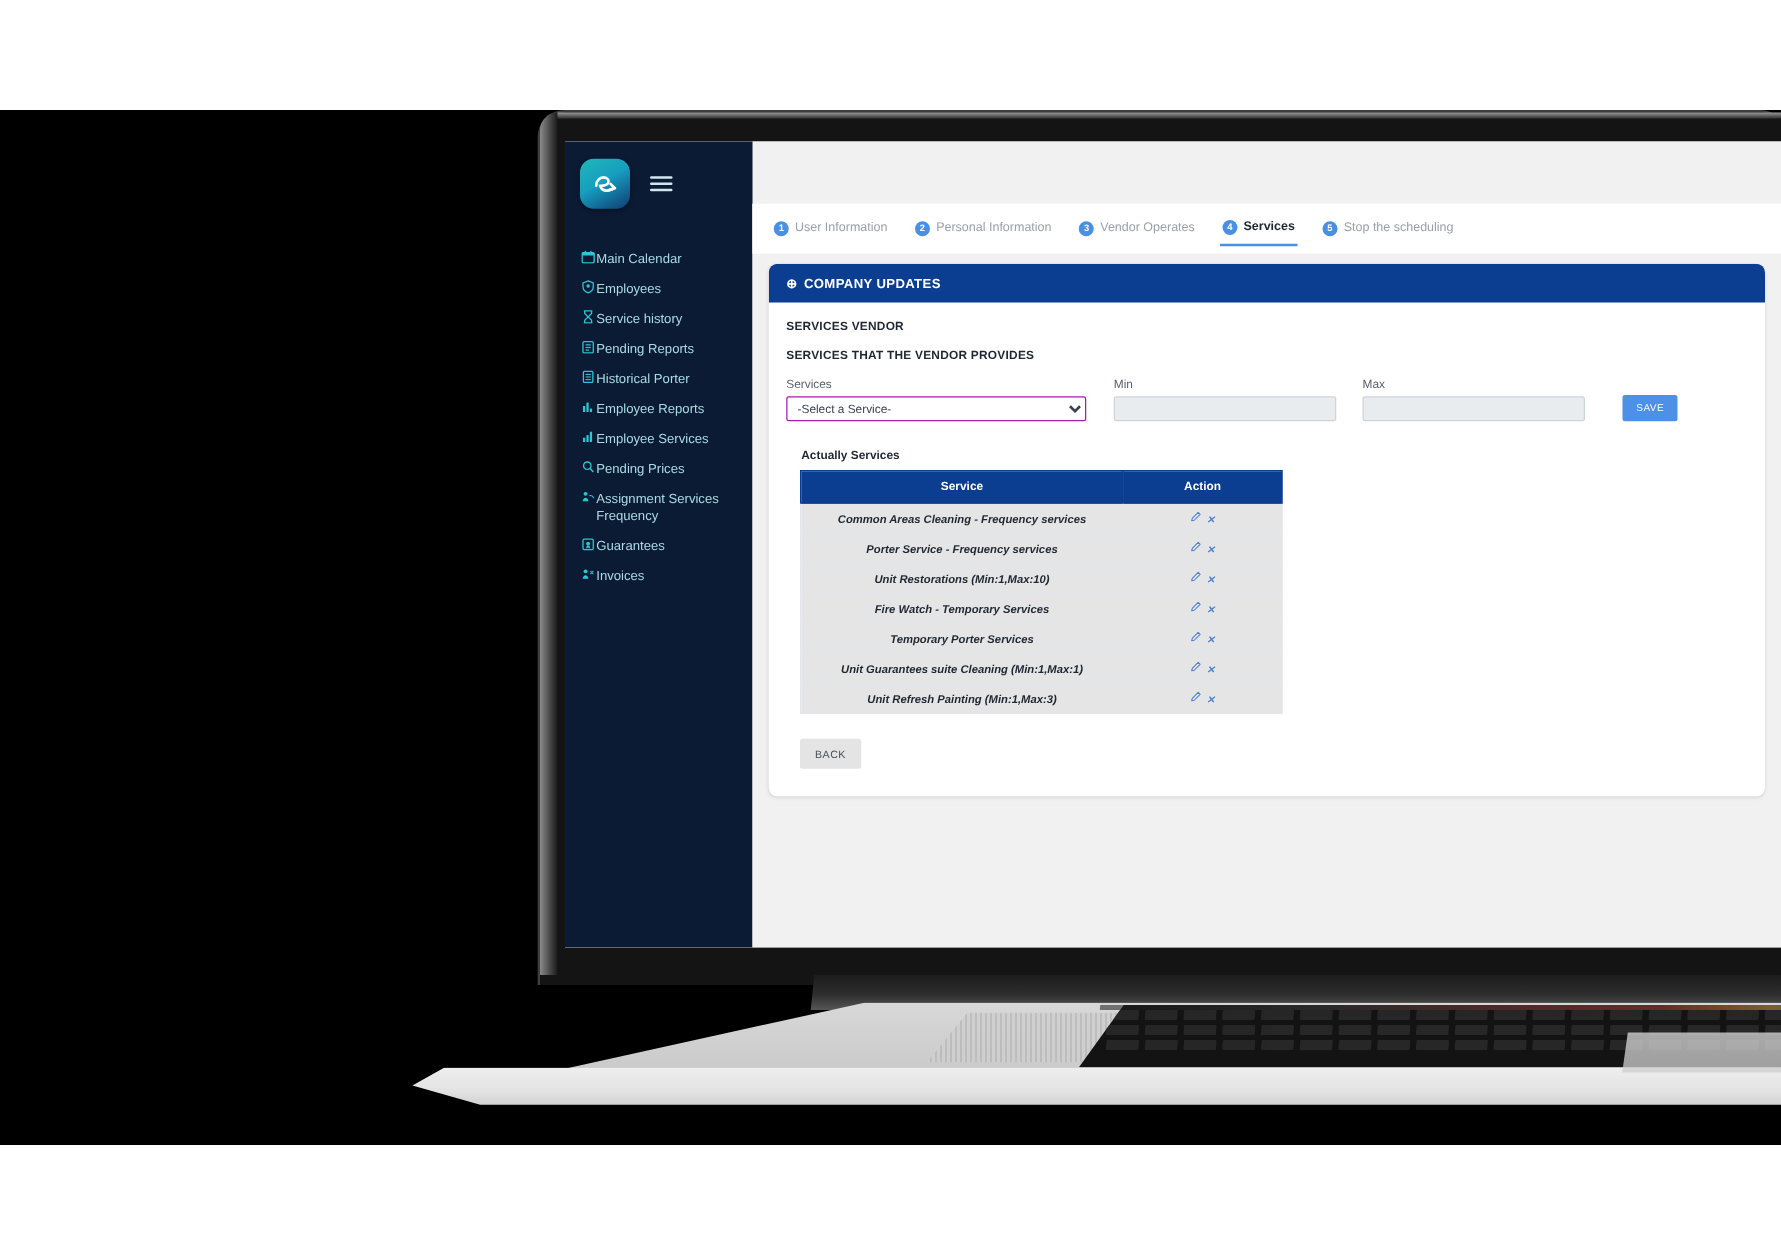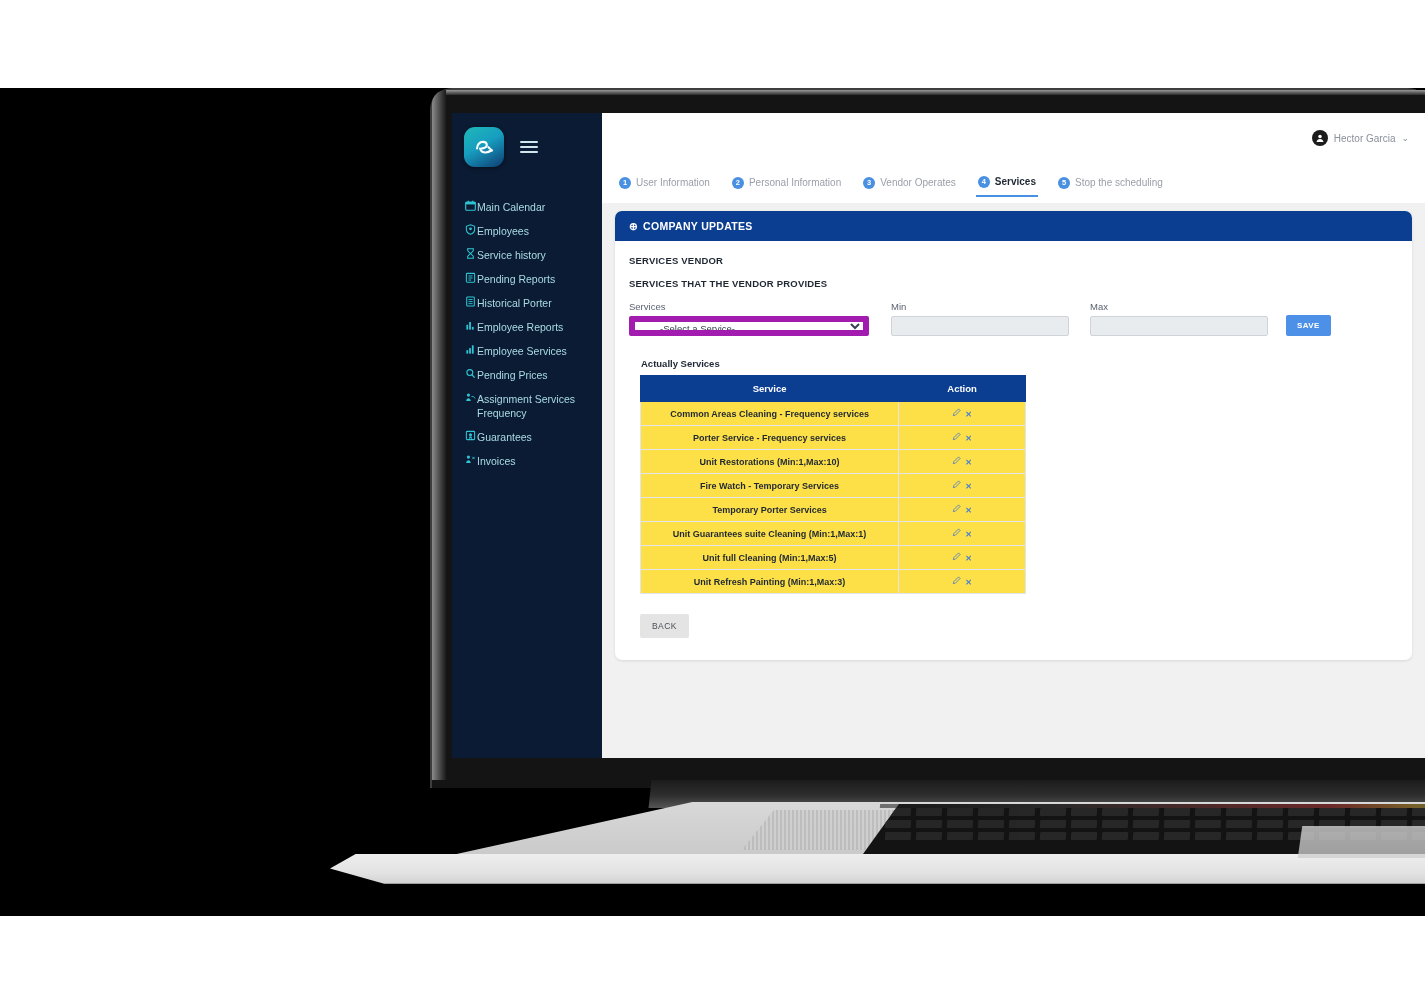--- a/index.html
+++ b/index.html
@@ -123,47 +123,47 @@
 
   .form-row { display: flex; align-items: flex-end; gap: 0; }
   .field { display: flex; flex-direction: column; }
   .field label { font-size: 9.5px; color: #5a6270; margin-bottom: 4px; }
   .f-services { width: 240px; }
   .f-min { width: 178px; margin-left: 22px; }
   .f-max { width: 178px; margin-left: 21px; }
 
   select.ctl {
     width: 100%; height: 20px; font-size: 9.5px; color: #3a4150;
-    border: 6px solid #a21caf; border-radius: 2px; background: #fff;
-    padding: 0 21px; font-family: "Liberation Sans", sans-serif;
+    border: 1px solid #a21caf; border-radius: 2px; background: #fff;
+    padding: 0 4px; font-family: "Liberation Sans", sans-serif;
   }
   input.ctl {
     width: 100%; height: 20px; font-size: 9.5px; color: #3a4150;
     border: 1px solid #cfd4da; border-radius: 2px; background: #e9ecef;
     padding: 0 4px; font-family: "Liberation Sans", sans-serif;
   }
   .save-btn {
-    margin-left: 18px; background: #4d90e8; color: #fff; border: none;
-    font-size: 8px; font-weight: bold; letter-spacing: .4px;
+    margin-left: 30px; background: #4d90e8; color: #fff; border: none;
+    font-size: 8px; font-weight: normal; letter-spacing: .4px;
     padding: 6px 11px; border-radius: 2px; cursor: pointer;
     font-family: "Liberation Sans", sans-serif;
   }
 
   .tbl-title { font-size: 9.5px; font-weight: bold; color: #1f2733; margin: 22px 0 6px 12px; }
 
   table.svc { border-collapse: collapse; width: 386px; margin-left: 11px; }
   table.svc th {
     background: #0b3d91; color: #fff; font-size: 9.5px; font-weight: bold;
     padding: 7px 4px; border: 1px solid #0b3d91;
   }
   table.svc th.c-service { width: 286px; }
   table.svc th.c-action { width: 140px; }
   table.svc td {
     font-size: 9px; font-weight: bold; color: #1f2733; text-align: center;
-    padding: 6px 4px; border: 1px solid #e2e6ea; background: #fde047;
+    padding: 6px 4px; border: 1px solid #e2e6ea; background: #e5e5e5; font-style: italic;
   }
   td.act { white-space: nowrap; }
   .ico-btn { color: #4a7fd0; cursor: pointer; display: inline-block; margin: 0 2px; }
 
   .back-btn {
     margin: 20px 0 0 11px; background: #e4e4e4; color: #4a4f57; border: none;
     font-size: 8.5px; letter-spacing: .4px; padding: 7px 12px; border-radius: 2px;
     cursor: pointer; font-family: "Liberation Sans", sans-serif;
   }
 
@@ -363,30 +363,20 @@
                 <path d="M1.6 13c.4-2.6 1.8-4 3.4-4s3 1.4 3.4 4z" fill="currentColor"></path>
                 <path d="M11 4.5l2.6 2.6M13.6 4.5L11 7.1" stroke="currentColor" stroke-width="1.3" stroke-linecap="round"></path>
               </svg>
           </span>
           <span class="nav-label">Invoices</span>
         </div>
 
       </div>
     </div>
 
-    <div class="topbar">
-      <span class="avatar">
-        <svg width="10" height="10" viewBox="0 0 16 16">
-            <circle cx="8" cy="5.4" r="2.8" fill="#fff"></circle>
-            <path d="M2.4 14.4c.6-3.3 2.8-5 5.6-5s5 1.7 5.6 5z" fill="#fff"></path>
-          </svg>
-      </span>
-      <span class="user-name">Hector Garcia</span>
-      <span class="chev">⌄</span>
-    </div>
 
     <div class="content">
 
       <div class="steps">
         <div class="step">
           <span class="num">1</span>
           <span>User Information</span>
         </div>
         <div class="step">
           <span class="num">2</span>
@@ -474,26 +464,20 @@
                         <path d="M11.6 1.6l2.8 2.8-8.4 8.4-3.6.8.8-3.6z" fill="none" stroke="currentColor" stroke-width="1.5" stroke-linejoin="round"></path>
                       </svg></span><span class="ico-btn" style="font-size: 8px;">✕</span></td>
                 </tr>
                 <tr>
                   <td>Unit Guarantees suite Cleaning (Min:1,Max:1)</td>
                   <td class="act"><span class="ico-btn"><svg width="9" height="9" viewBox="0 0 16 16">
                         <path d="M11.6 1.6l2.8 2.8-8.4 8.4-3.6.8.8-3.6z" fill="none" stroke="currentColor" stroke-width="1.5" stroke-linejoin="round"></path>
                       </svg></span><span class="ico-btn" style="font-size: 8px;">✕</span></td>
                 </tr>
                 <tr>
-                  <td>Unit full Cleaning (Min:1,Max:5)</td>
-                  <td class="act"><span class="ico-btn"><svg width="9" height="9" viewBox="0 0 16 16">
-                        <path d="M11.6 1.6l2.8 2.8-8.4 8.4-3.6.8.8-3.6z" fill="none" stroke="currentColor" stroke-width="1.5" stroke-linejoin="round"></path>
-                      </svg></span><span class="ico-btn" style="font-size: 8px;">✕</span></td>
-                </tr>
-                <tr>
                   <td>Unit Refresh Painting (Min:1,Max:3)</td>
                   <td class="act"><span class="ico-btn"><svg width="9" height="9" viewBox="0 0 16 16">
                         <path d="M11.6 1.6l2.8 2.8-8.4 8.4-3.6.8.8-3.6z" fill="none" stroke="currentColor" stroke-width="1.5" stroke-linejoin="round"></path>
                       </svg></span><span class="ico-btn" style="font-size: 8px;">✕</span></td>
                 </tr>
               </tbody>
           </table>
 
           <button class="back-btn">BACK</button>
         </div>

